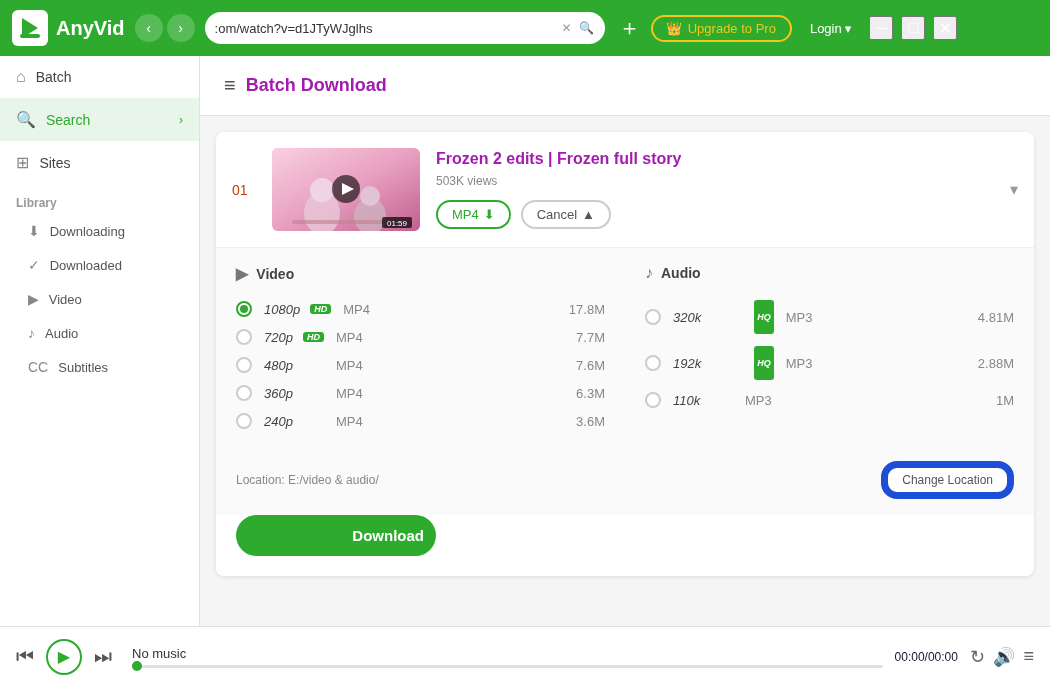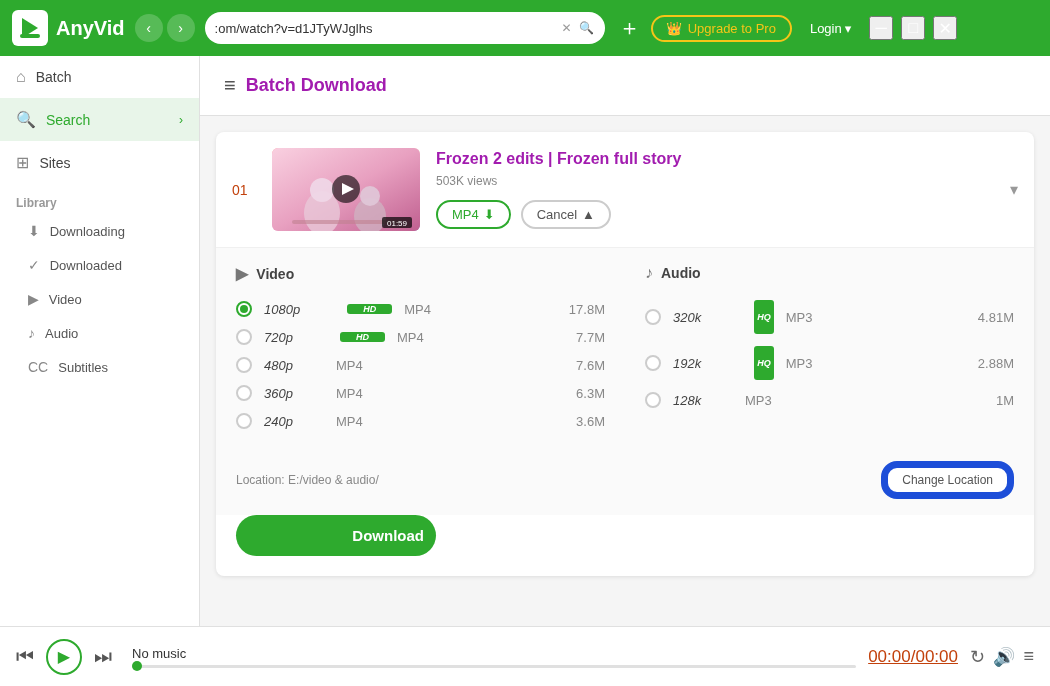--- a/index.html
+++ b/index.html
@@ -294,23 +294,22 @@
       position: absolute;
       top: 50%; left: 50%;
       transform: translate(-50%, -50%);
     }
     .quality-label { min-width: 60px; display: flex; align-items: center; gap: 10px; font-style: italic; }
     .hd-badge {
       font-size: 9px;
       background: #2eaa2e;
       color: white;
       border-radius: 3px;
-      padding: 0 16px;
+      padding: 0 4px;
       font-weight: bold;
-      margin-left: 37px;
     }
     .hq-badge {
       font-size: 9px;
       background: #2eaa2e;
       color: white;
       border-radius: 3px;
       padding: 12px 3px;
       font-weight: bold;
       margin-left: 43px;
     }
@@ -395,21 +394,21 @@
       position: relative;
     }
     .player-progress-dot {
       width: 10px; height: 10px;
       background: #2eaa2e;
       border-radius: 50%;
       position: absolute;
       left: 0;
       top: -3.5px;
     }
-    .player-time { font-size: 17px; color: #c2410c; white-space: nowrap; text-decoration: underline; }
+    .player-time { font-size: 12px; color: #0f172a; white-space: nowrap; }
     .player-controls-right {
       display: flex;
       align-items: center;
       gap: 8px;
     }
     .player-icon-btn {
       color: #666;
       font-size: 18px;
       cursor: pointer;
       background: none;
@@ -640,21 +639,21 @@
               <span class="quality-label">
                 <span>192k</span>
                 <span class="hq-badge">HQ</span>
               </span>
               <span class="format-type">MP3</span>
               <span class="file-size">2.88M</span>
             </div>
 
             <div class="format-row">
               <div class="radio-btn"></div>
-              <span class="quality-label">128k</span>
+              <span class="quality-label">110k</span>
               <span class="format-type">MP3</span>
               <span class="file-size">1M</span>
             </div>
           </div>
 
         </div>
       </div>
 
       <div class="format-footer">
         <span class="location-text">Location: E:/video &amp; audio/</span>

